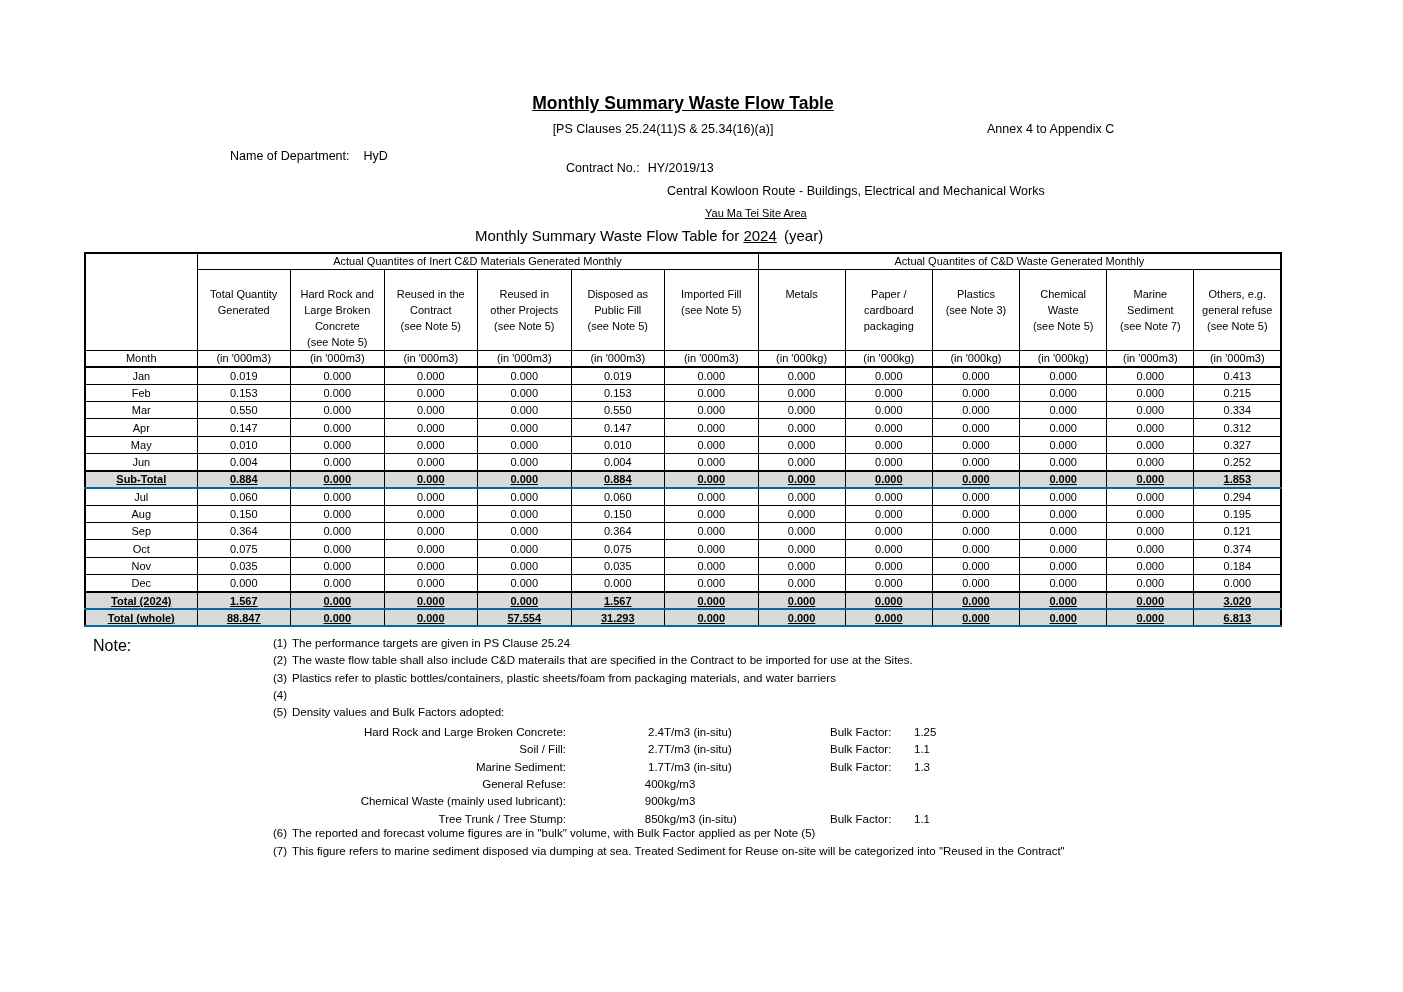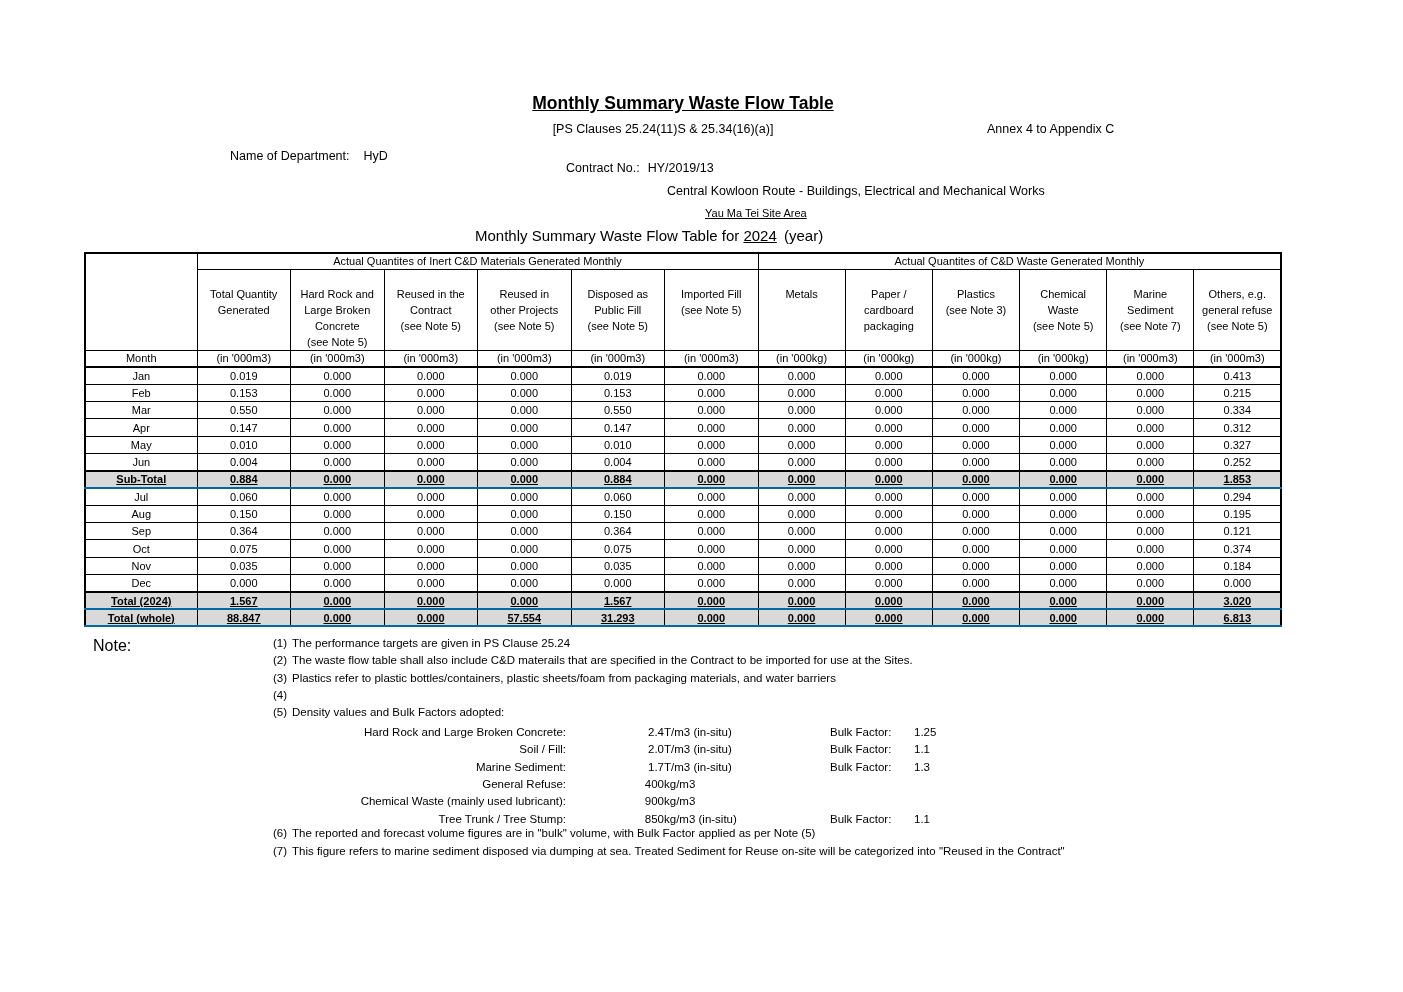--- a/index.html
+++ b/index.html
@@ -399,21 +399,21 @@
     </div>
     <div class="density-line">
       <span class="d-label">Hard Rock and Large Broken Concrete:</span>
       <span class="d-val">2.4</span>
       <span class="d-unit">T/m3 (in-situ)</span>
       <span class="d-bulk-label">Bulk Factor:</span>
       <span class="d-bulk-val">1.25</span>
     </div>
     <div class="density-line">
       <span class="d-label">Soil / Fill:</span>
-      <span class="d-val">2.0</span>
+      <span class="d-val">2.7</span>
       <span class="d-unit">T/m3 (in-situ)</span>
       <span class="d-bulk-label">Bulk Factor:</span>
       <span class="d-bulk-val">1.1</span>
     </div>
     <div class="density-line">
       <span class="d-label">Marine Sediment:</span>
       <span class="d-val">1.7</span>
       <span class="d-unit">T/m3 (in-situ)</span>
       <span class="d-bulk-label">Bulk Factor:</span>
       <span class="d-bulk-val">1.3</span>

